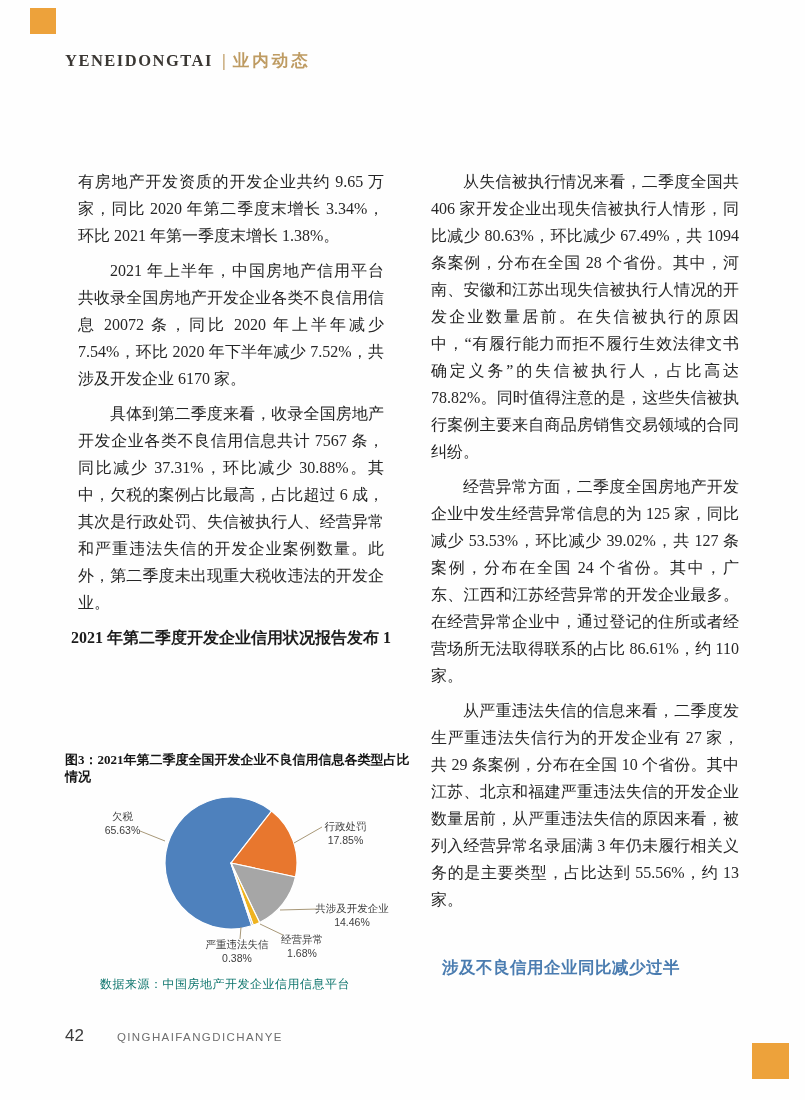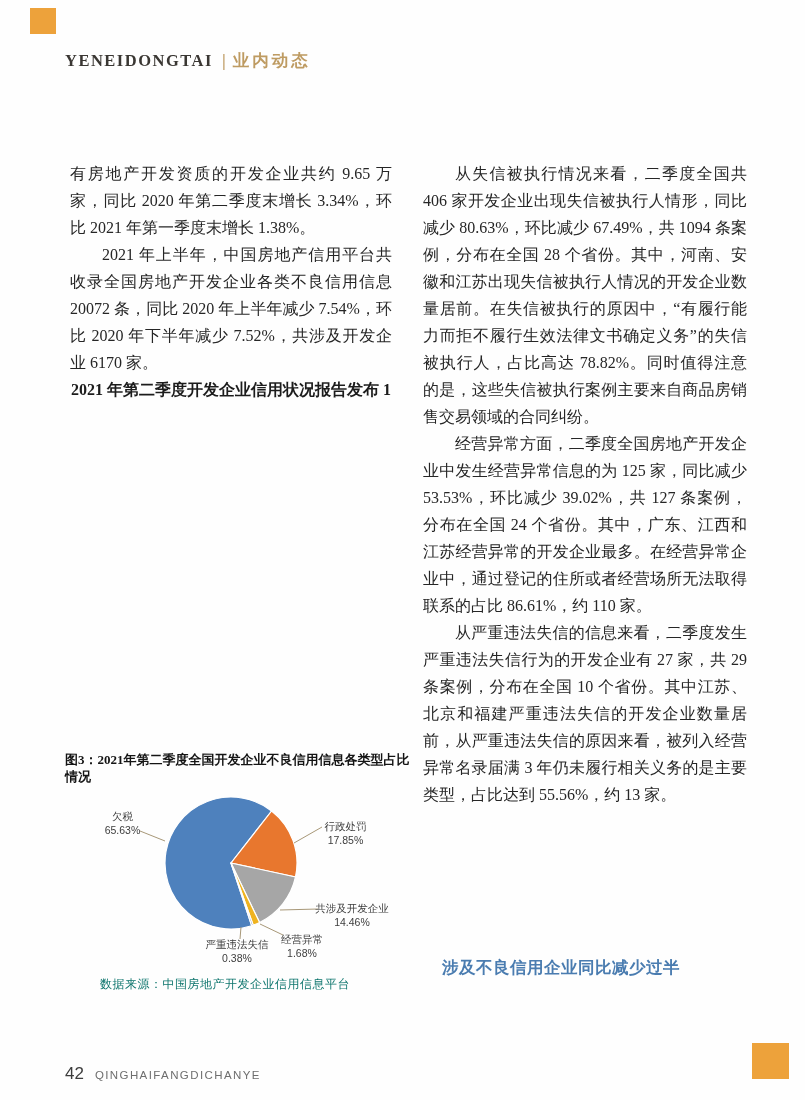--- a/index.html
+++ b/index.html
@@ -9,55 +9,56 @@
   .corner-tl{left:30px;top:8px;width:26px;height:26px;background:var(--orange);}
   .corner-br{left:752px;top:1043px;width:37px;height:36px;background:var(--orange);}
   header{position:absolute;left:65px;top:50px;font-weight:bold;white-space:nowrap;}
   .hdr-latin{font-size:16.5px;color:#3a3733;letter-spacing:1.5px;}
   .hdr-bar{color:var(--gold);font-size:17px;margin:0 7px 0 9px;}
   .hdr-cn{font-size:16.5px;color:var(--gold);letter-spacing:3px;}
   .col{position:absolute;top:160px;font-size:16px;line-height:27px;color:#262626;
        text-align:justify;}
   .col-left{left:70px;width:322px;}
   .col-right{left:423px;width:324px;}
-  .col p{margin:0;}
+  .col p{margin:8px;}
   .col p.indent{text-indent:2em;}
   .col-heading{margin:0;font-size:16px;line-height:27px;text-align:center;
                font-weight:bold;color:#1c1c1c;}
   .figure{position:absolute;left:60px;top:746px;width:345px;margin:5px;font-family:Liberation Serif, serif;}
   .figure figcaption{font-size:13px;font-weight:bold;color:#141414;line-height:17px;}
   .chart{position:absolute;left:90px;top:775px;width:310px;height:220px;}
   .chart svg{position:absolute;left:0;top:0;}
   .pie-label{position:absolute;text-align:center;font-size:10.5px;line-height:14px;
              color:#3d3d3d;font-family:"Liberation Sans","DejaVu Sans",sans-serif;}
   .source{position:absolute;left:10px;top:201px;width:250px;text-align:center;
           font-size:12px;color:#0f766e;letter-spacing:0.5px;}
   .blue-heading{position:absolute;left:442px;top:957px;margin:0;font-size:16.5px;
                 font-weight:bold;color:var(--blue);letter-spacing:0.5px;
                 font-family:"Liberation Sans","DejaVu Sans",sans-serif;}
-  footer{position:absolute;left:65px;top:1064px;display:flex;align-items:baseline;gap:11px;
+  footer{position:absolute;left:65px;top:1026px;display:flex;align-items:baseline;gap:33px;
          font-family:"Liberation Sans","DejaVu Sans",sans-serif;}
   .pageno{font-size:17px;color:#3c3c3c;}
   .journal{font-size:11.5px;color:#6e6e6e;letter-spacing:1.4px;}
 </style>
 </head>
 <body>
 
 <div class="page">
 
   <div class="corner corner-tl"></div>
   <div class="corner corner-br"></div>
 
   <header>
     <span class="hdr-latin">YENEIDONGTAI</span><span class="hdr-bar">|</span><span class="hdr-cn">业内动态</span>
   </header>
 
   <section class="col col-left" id="left-paras">
       <p>有房地产开发资质的开发企业共约 9.65 万家，同比 2020 年第二季度末增长 3.34%，环比 2021 年第一季度末增长 1.38%。</p>
       <p class="indent">2021 年上半年，中国房地产信用平台共收录全国房地产开发企业各类不良信用信息 20072 条，同比 2020 年上半年减少 7.54%，环比 2020 年下半年减少 7.52%，共涉及开发企业 6170 家。</p>
+      <p class="indent">具体到第二季度来看，收录全国房地产开发企业各类不良信用信息共计 7567 条，同比减少 37.31%，环比减少 30.88%。其中，欠税的案例占比最高，占比超过 6 成，其次是行政处罚、失信被执行人、经营异常和严重违法失信的开发企业案例数量。此外，第二季度未出现重大税收违法的开发企业。</p>
       <h3 class="col-heading">2021 年第二季度开发企业信用状况报告发布 1</h3>
     </section>
 
   <section class="col col-right" id="right-paras">
       <p class="indent">从失信被执行情况来看，二季度全国共 406 家开发企业出现失信被执行人情形，同比减少 80.63%，环比减少 67.49%，共 1094 条案例，分布在全国 28 个省份。其中，河南、安徽和江苏出现失信被执行人情况的开发企业数量居前。在失信被执行的原因中，“有履行能力而拒不履行生效法律文书确定义务”的失信被执行人，占比高达 78.82%。同时值得注意的是，这些失信被执行案例主要来自商品房销售交易领域的合同纠纷。</p>
       <p class="indent">经营异常方面，二季度全国房地产开发企业中发生经营异常信息的为 125 家，同比减少 53.53%，环比减少 39.02%，共 127 条案例，分布在全国 24 个省份。其中，广东、江西和江苏经营异常的开发企业最多。在经营异常企业中，通过登记的住所或者经营场所无法取得联系的占比 86.61%，约 110 家。</p>
       <p class="indent">从严重违法失信的信息来看，二季度发生严重违法失信行为的开发企业有 27 家，共 29 条案例，分布在全国 10 个省份。其中江苏、北京和福建严重违法失信的开发企业数量居前，从严重违法失信的原因来看，被列入经营异常名录届满 3 年仍未履行相关义务的是主要类型，占比达到 55.56%，约 13 家。</p>
     </section>
 
   <figure class="figure">

